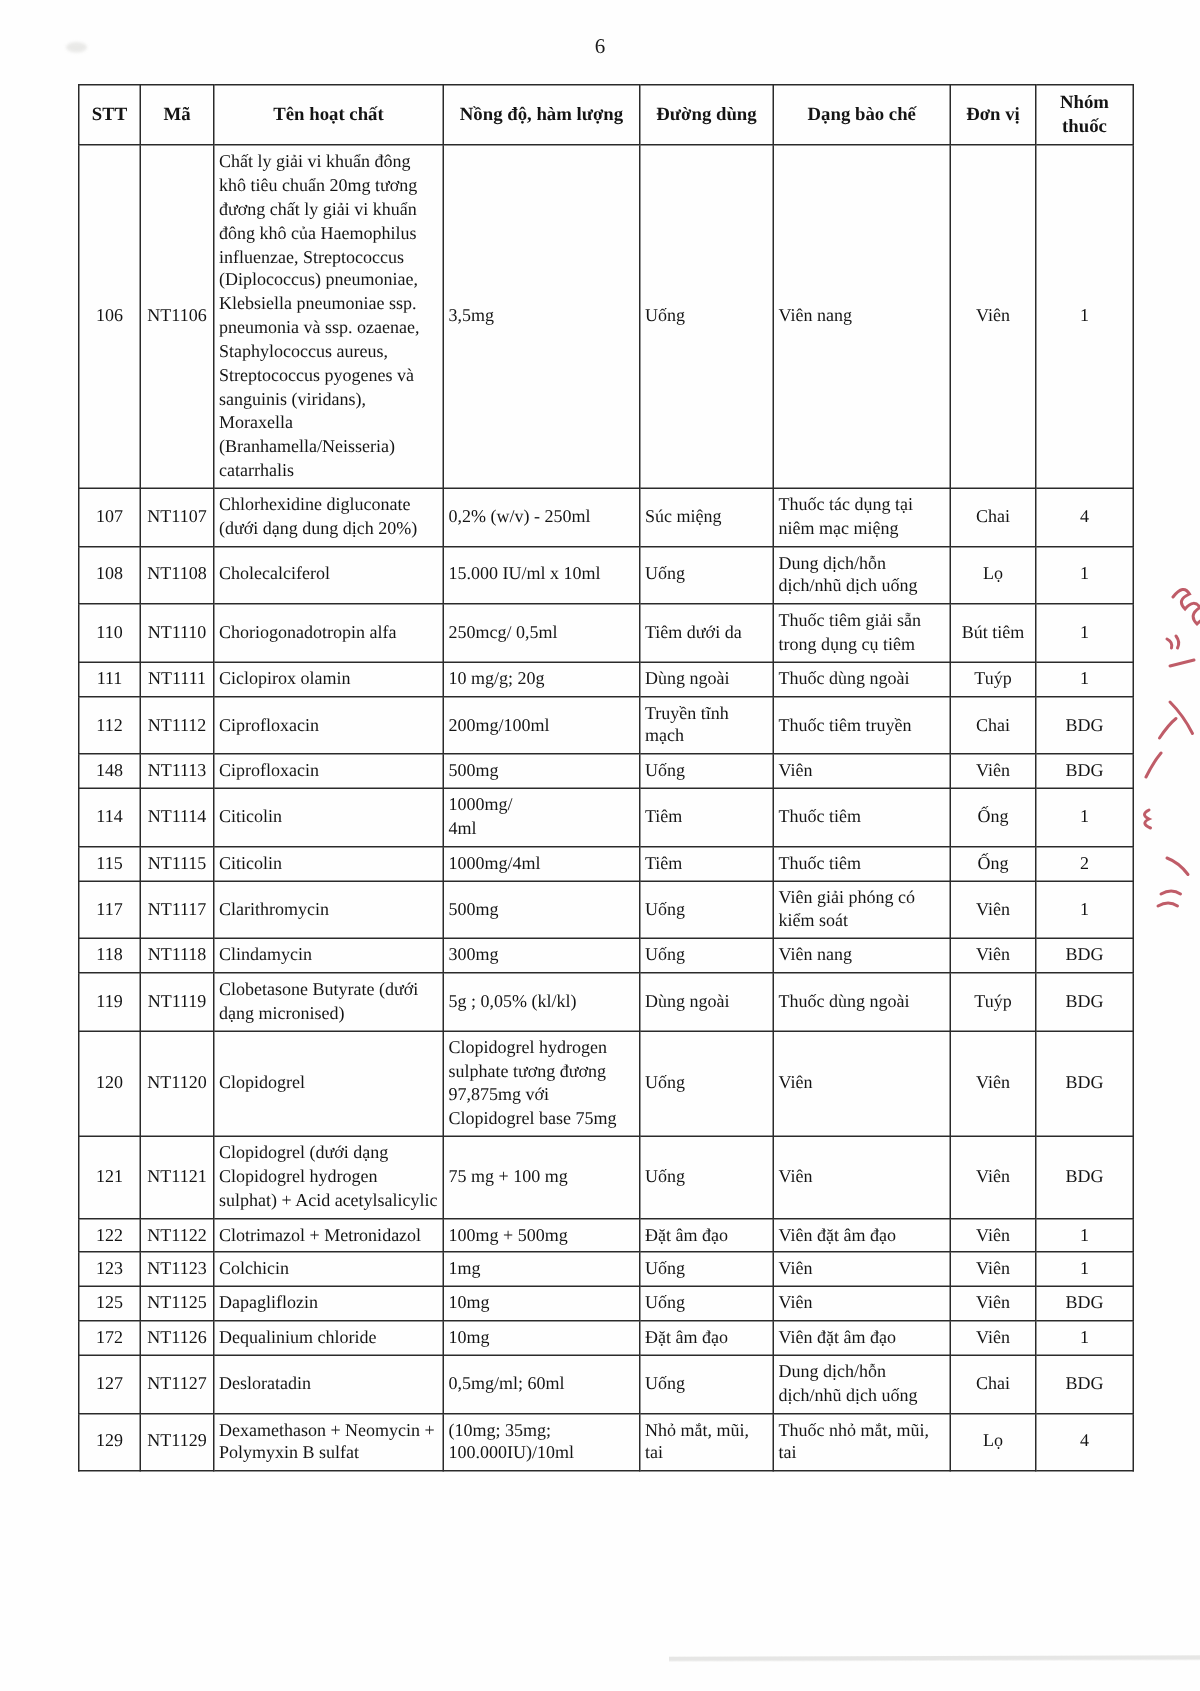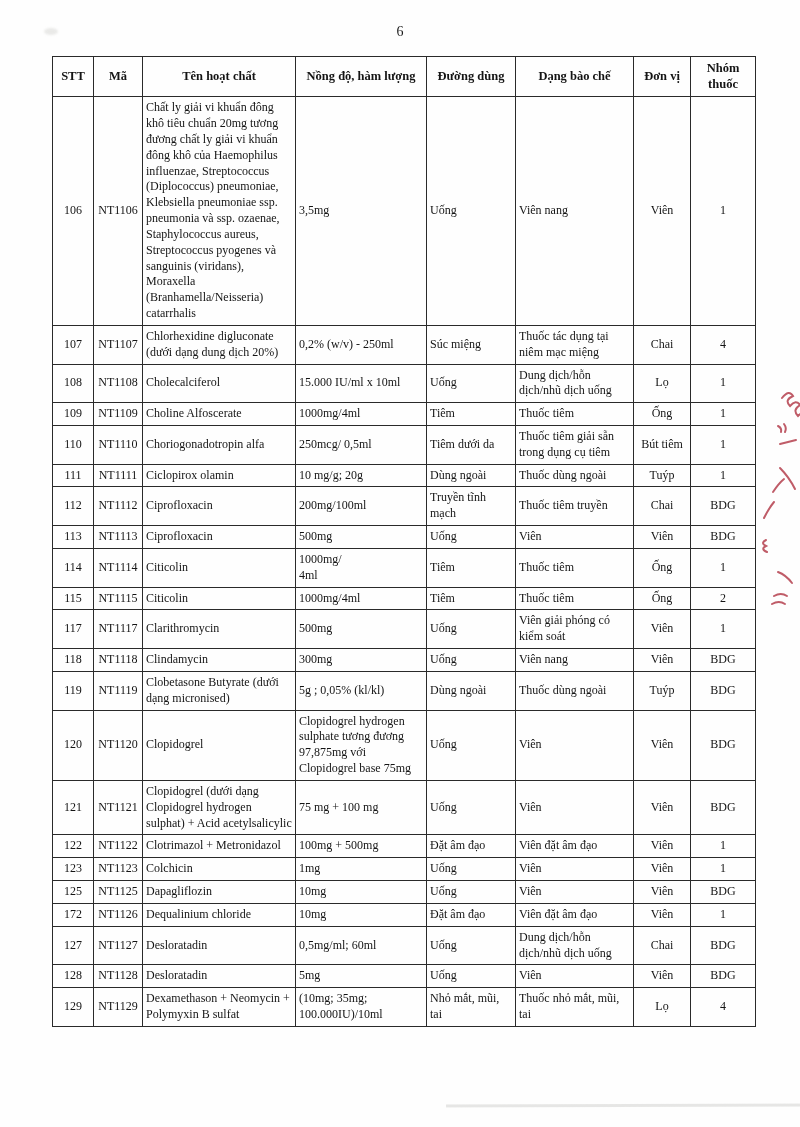--- a/index.html
+++ b/index.html
@@ -143,30 +143,20 @@
           <td class="col-stt">108</td>
           <td class="col-ma">NT1108</td>
           <td class="col-ten">Cholecalciferol</td>
           <td class="col-nongdo">15.000 IU/ml x 10ml</td>
           <td class="col-duongdung">Uống</td>
           <td class="col-dangbaoche">Dung dịch/hỗn dịch/nhũ dịch uống</td>
           <td class="col-donvi">Lọ</td>
           <td class="col-nhom">1</td>
         </tr>
         <tr>
-          <td class="col-stt">109</td>
-          <td class="col-ma">NT1109</td>
-          <td class="col-ten">Choline Alfoscerate</td>
-          <td class="col-nongdo">1000mg/4ml</td>
-          <td class="col-duongdung">Tiêm</td>
-          <td class="col-dangbaoche">Thuốc tiêm</td>
-          <td class="col-donvi">Ống</td>
-          <td class="col-nhom">1</td>
-        </tr>
-        <tr>
           <td class="col-stt">110</td>
           <td class="col-ma">NT1110</td>
           <td class="col-ten">Choriogonadotropin alfa</td>
           <td class="col-nongdo">250mcg/ 0,5ml</td>
           <td class="col-duongdung">Tiêm dưới da</td>
           <td class="col-dangbaoche">Thuốc tiêm giải sẵn trong dụng cụ tiêm</td>
           <td class="col-donvi">Bút tiêm</td>
           <td class="col-nhom">1</td>
         </tr>
         <tr>
@@ -183,21 +173,21 @@
           <td class="col-stt">112</td>
           <td class="col-ma">NT1112</td>
           <td class="col-ten">Ciprofloxacin</td>
           <td class="col-nongdo">200mg/100ml</td>
           <td class="col-duongdung">Truyền tĩnh mạch</td>
           <td class="col-dangbaoche">Thuốc tiêm truyền</td>
           <td class="col-donvi">Chai</td>
           <td class="col-nhom">BDG</td>
         </tr>
         <tr>
-          <td class="col-stt">113</td>
+          <td class="col-stt">148</td>
           <td class="col-ma">NT1113</td>
           <td class="col-ten">Ciprofloxacin</td>
           <td class="col-nongdo">500mg</td>
           <td class="col-duongdung">Uống</td>
           <td class="col-dangbaoche">Viên</td>
           <td class="col-donvi">Viên</td>
           <td class="col-nhom">BDG</td>
         </tr>
         <tr>
           <td class="col-stt">114</td>
@@ -311,30 +301,20 @@
           <td class="col-nhom">1</td>
         </tr>
         <tr>
           <td class="col-stt">127</td>
           <td class="col-ma">NT1127</td>
           <td class="col-ten">Desloratadin</td>
           <td class="col-nongdo">0,5mg/ml; 60ml</td>
           <td class="col-duongdung">Uống</td>
           <td class="col-dangbaoche">Dung dịch/hỗn dịch/nhũ dịch uống</td>
           <td class="col-donvi">Chai</td>
-          <td class="col-nhom">BDG</td>
-        </tr>
-        <tr>
-          <td class="col-stt">128</td>
-          <td class="col-ma">NT1128</td>
-          <td class="col-ten">Desloratadin</td>
-          <td class="col-nongdo">5mg</td>
-          <td class="col-duongdung">Uống</td>
-          <td class="col-dangbaoche">Viên</td>
-          <td class="col-donvi">Viên</td>
           <td class="col-nhom">BDG</td>
         </tr>
         <tr>
           <td class="col-stt">129</td>
           <td class="col-ma">NT1129</td>
           <td class="col-ten">Dexamethason + Neomycin + Polymyxin B sulfat</td>
           <td class="col-nongdo">(10mg; 35mg; 100.000IU)/10ml</td>
           <td class="col-duongdung">Nhỏ mắt, mũi, tai</td>
           <td class="col-dangbaoche">Thuốc nhỏ mắt, mũi, tai</td>
           <td class="col-donvi">Lọ</td>

